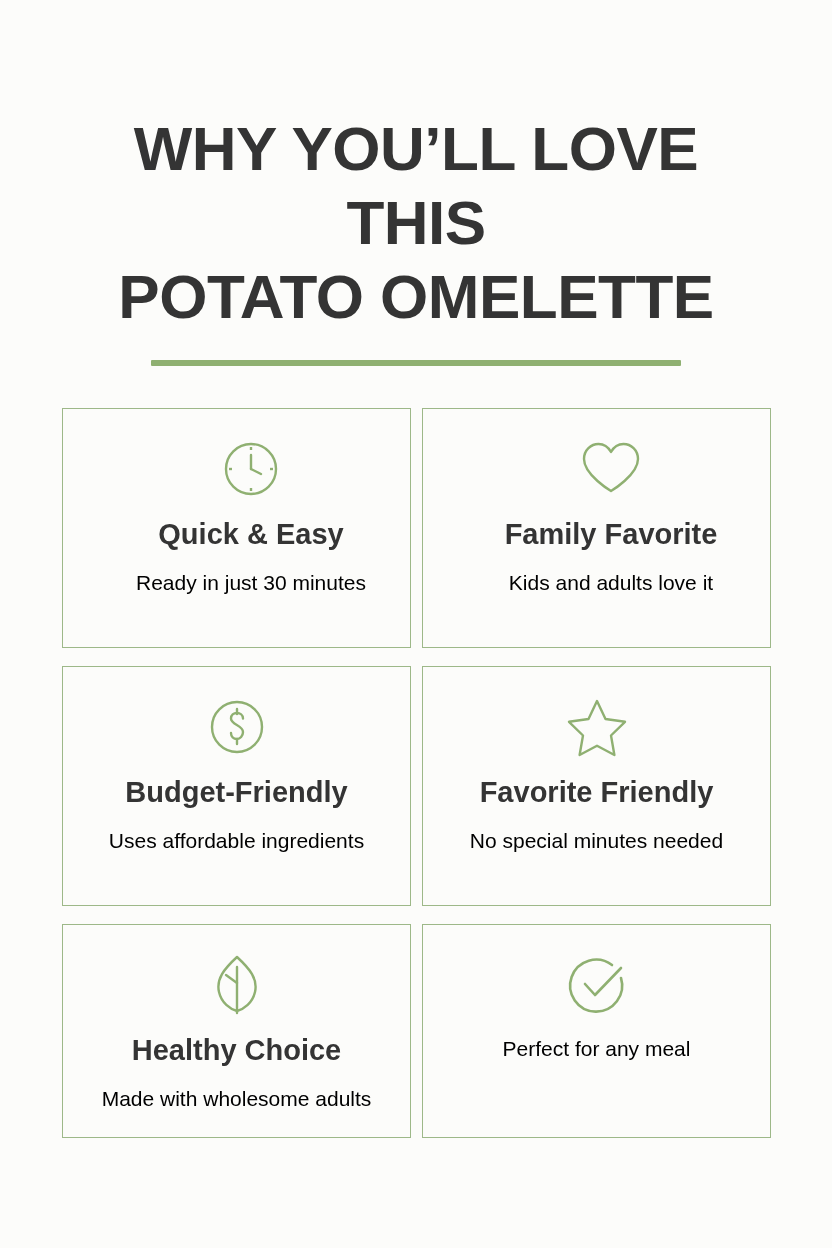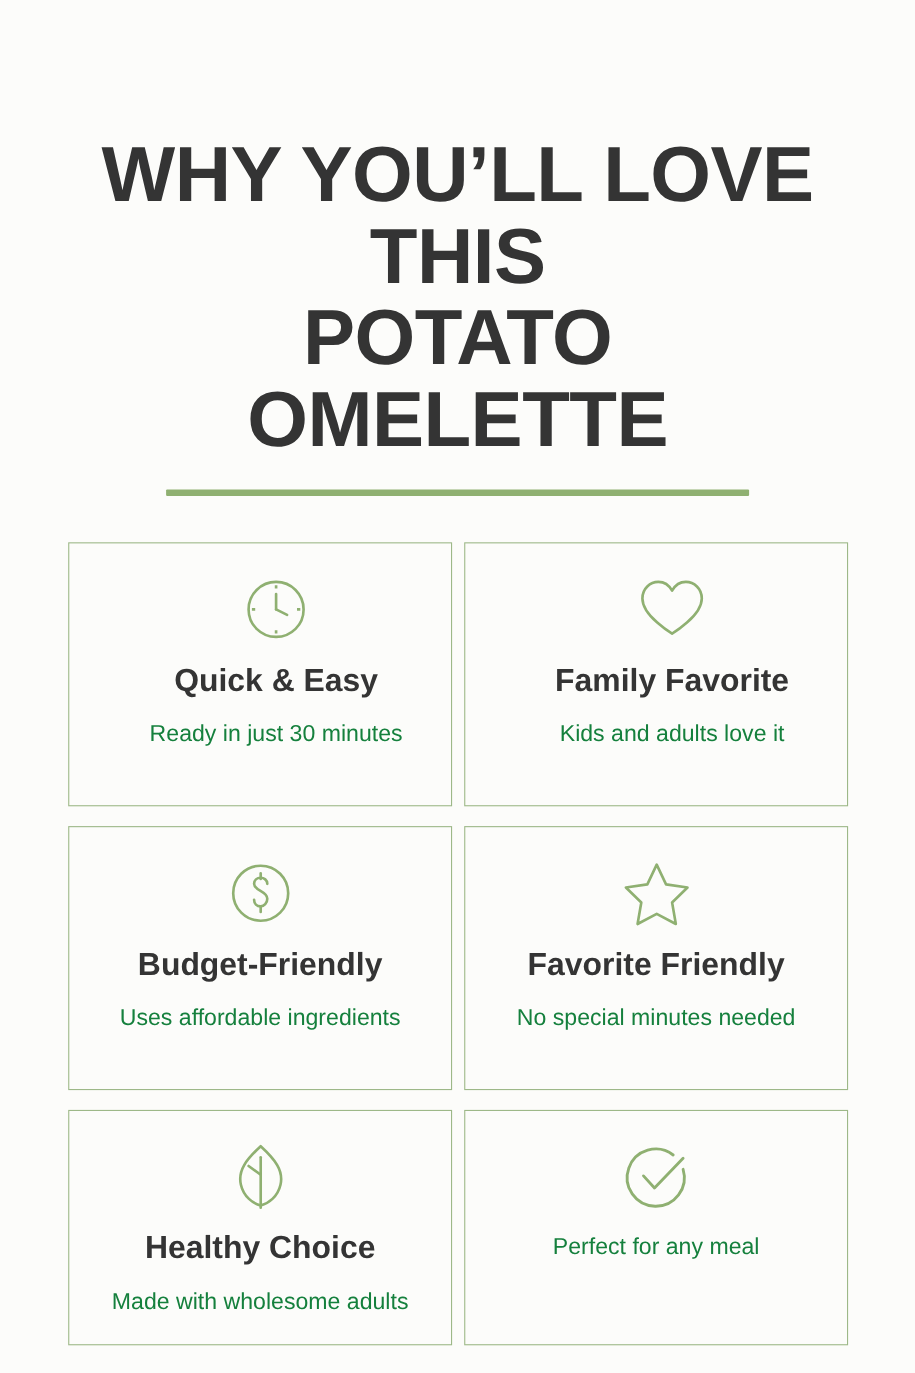--- a/index.html
+++ b/index.html
@@ -19,22 +19,22 @@
     position: relative;
     background: #fcfcfa;
     box-sizing: border-box;
     padding: 0 62px;
   }
   .heading {
     padding-top: 108px;
     text-align: center;
   }
   .heading h1 {
-    margin: 15px;
-    font-size: 71px;
+    margin: 4px;
+    font-size: 62px;
     line-height: 74px;
     font-weight: bold;
     color: #343434;
     letter-spacing: -0.5px;
     font-family: "Liberation Sans", sans-serif;
   }
   .heading .line2 {
     display: block;
   }
   .divider {
@@ -74,21 +74,21 @@
     margin-top: 16px;
     font-size: 29px;
     font-weight: bold;
     color: #343434;
     text-align: center;
     line-height: 34px;
   }
   .card-sub {
     margin-top: 12px;
     font-size: 21px;
-    color: #15803d;
+    color: #000000;
     text-align: center;
     line-height: 40px;
     max-width: 290px;
   }
   svg { display: block; }
 </style>
 </head>
 <body>
 
 <div class="page">

